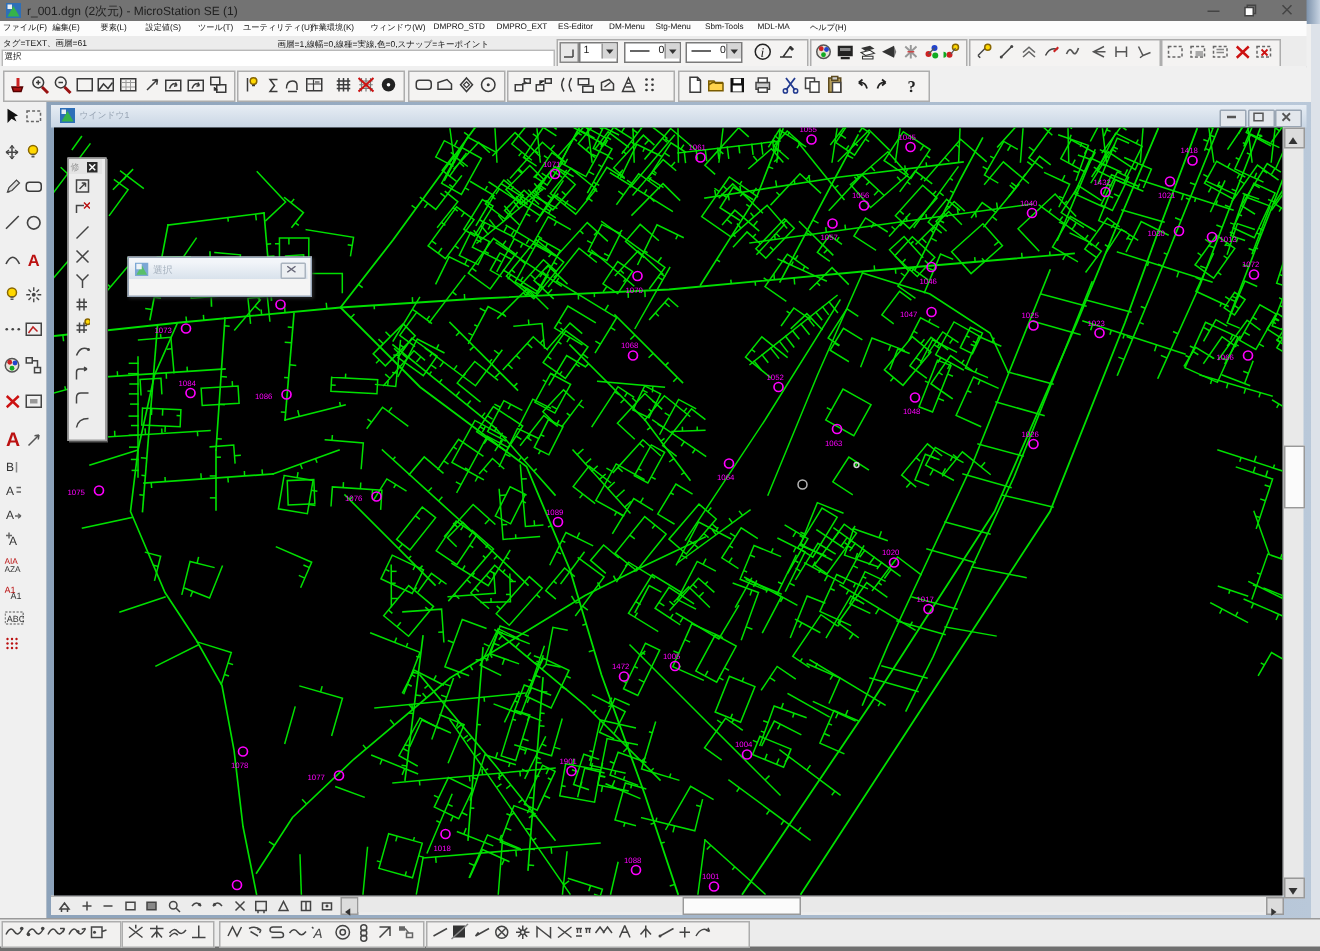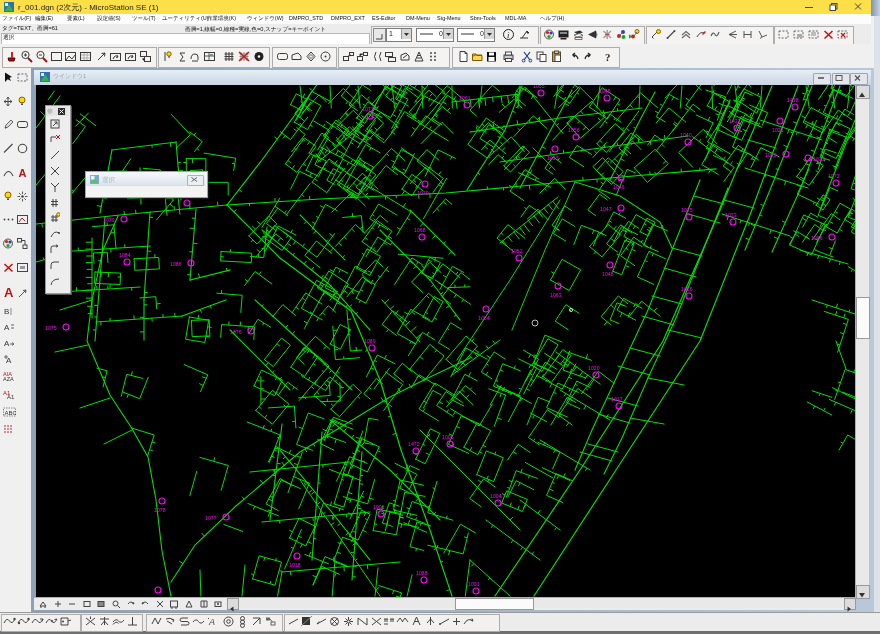--- a/index.html
+++ b/index.html
@@ -1,13 +1,13 @@
 <!DOCTYPE html>
 <html><head><meta charset="utf-8"><style>html,body{margin:0;padding:0;width:880px;height:634px;overflow:hidden;font-family:"Liberation Sans",sans-serif;background:#f0f0f0;position:relative}span{white-space:nowrap}</style></head><body>
-<div style="position:absolute;left:0;top:0;width:880px;height:14px;background:#fde047">
+<div style="position:absolute;left:0;top:0;width:880px;height:14px;background:#737373">
     <svg style="position:absolute;left:4px;top:2px" width="10" height="10" viewBox="0 0 10 10">
       <rect x="0" y="0" width="10" height="10" fill="#2d6fb8"></rect>
       <path d="M1,9 L5,2 L9,9 Z" fill="#36b24a"></path>
       <rect x="1" y="1" width="3" height="3" fill="#e8eef5"></rect>
     </svg>
     <span style="position:absolute;left:18px;top:2px;font-size:8px;color:#222">r_001.dgn (2次元) - MicroStation SE (1)</span>
     <svg style="position:absolute;left:800px;top:0" width="66" height="13" viewBox="0 0 66 13">
       <path d="M5,7.5 L13,7.5" stroke="#444" stroke-width="1"></path>
       <rect x="31.5" y="3.5" width="5.5" height="5.5" fill="none" stroke="#444"></rect>
       <rect x="30" y="5" width="5.5" height="5.5" fill="#fff" stroke="#444"></rect>

